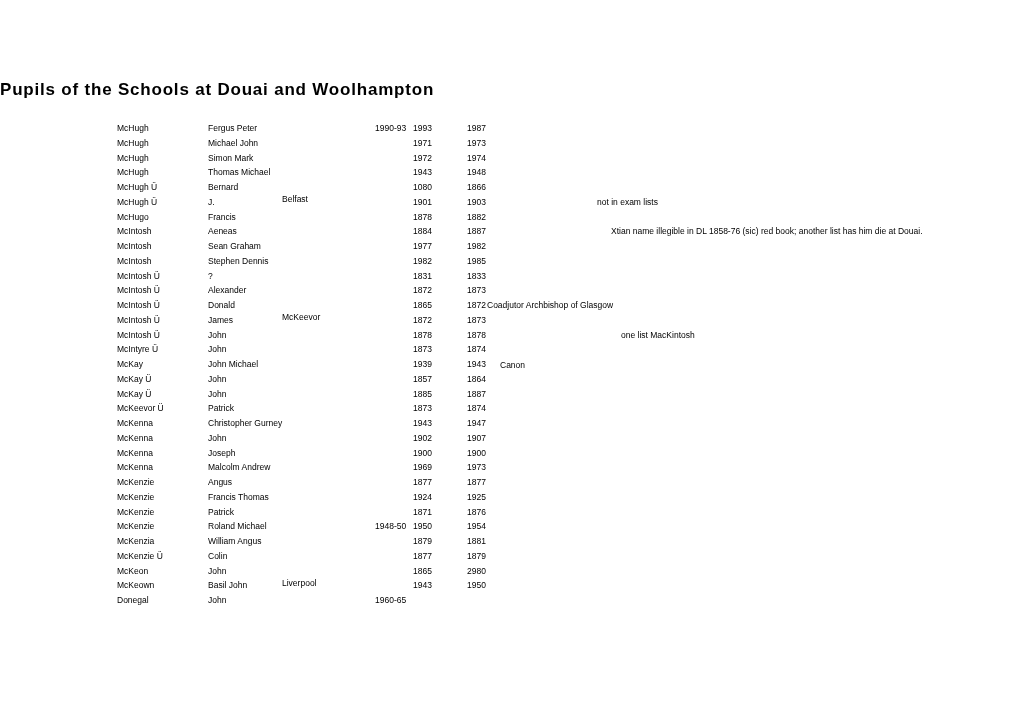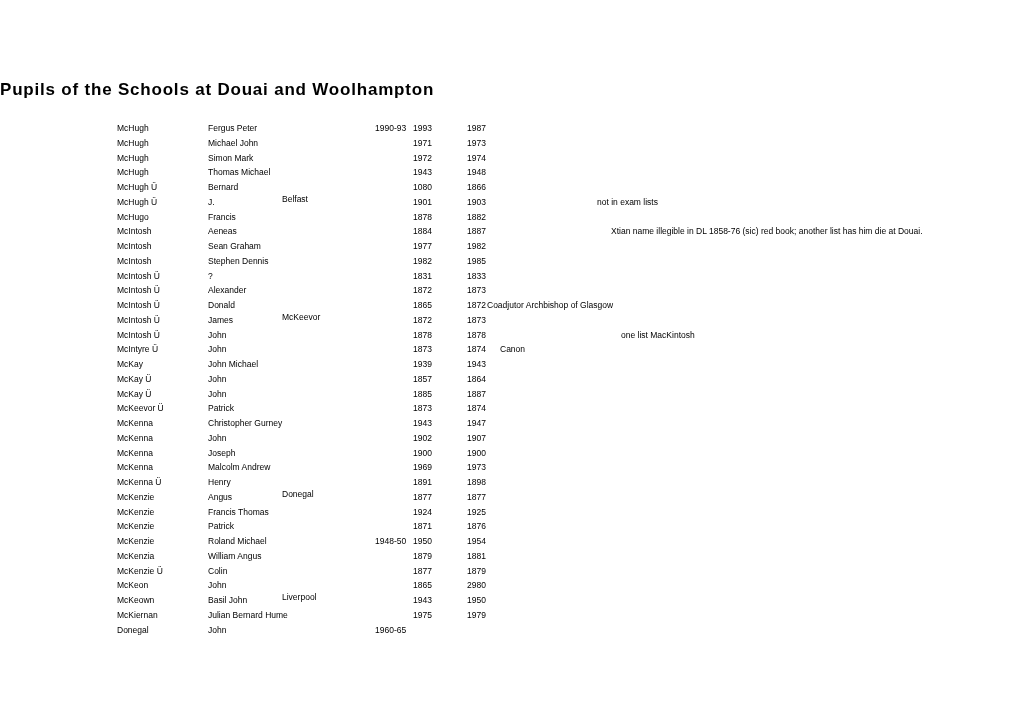--- a/index.html
+++ b/index.html
@@ -163,21 +163,21 @@
         <span class="cell c-forename">John</span>
         <span class="cell c-start">1878</span>
         <span class="cell c-end">1878</span>
         <span class="cell c-note" style="left: 504px;">one list MacKintosh</span>
       </div>
       <div class="row">
         <span class="cell c-surname">McIntyre Ü</span>
         <span class="cell c-forename">John</span>
         <span class="cell c-start">1873</span>
         <span class="cell c-end">1874</span>
-        <span class="cell c-note" style="left: 383px;">Canon</span>
+        <span class="cell c-note" style="left: 383px; margin-top: 16px;">Canon</span>
       </div>
       <div class="row">
         <span class="cell c-surname">McKay</span>
         <span class="cell c-forename">John Michael</span>
         <span class="cell c-start">1939</span>
         <span class="cell c-end">1943</span>
       </div>
       <div class="row">
         <span class="cell c-surname">McKay Ü</span>
         <span class="cell c-forename">John</span>
@@ -214,27 +214,20 @@
         <span class="cell c-start">1900</span>
         <span class="cell c-end">1900</span>
       </div>
       <div class="row">
         <span class="cell c-surname">McKenna</span>
         <span class="cell c-forename">Malcolm Andrew</span>
         <span class="cell c-start">1969</span>
         <span class="cell c-end">1973</span>
       </div>
       <div class="row">
-        <span class="cell c-surname">McKenna Ü</span>
-        <span class="cell c-forename">Henry</span>
-        <span class="cell c-place">Donegal</span>
-        <span class="cell c-start">1891</span>
-        <span class="cell c-end">1898</span>
-      </div>
-      <div class="row">
         <span class="cell c-surname">McKenzie</span>
         <span class="cell c-forename">Angus</span>
         <span class="cell c-start">1877</span>
         <span class="cell c-end">1877</span>
       </div>
       <div class="row">
         <span class="cell c-surname">McKenzie</span>
         <span class="cell c-forename">Francis Thomas</span>
         <span class="cell c-start">1924</span>
         <span class="cell c-end">1925</span>
@@ -271,25 +264,19 @@
         <span class="cell c-start">1865</span>
         <span class="cell c-end">2980</span>
       </div>
       <div class="row">
         <span class="cell c-surname">McKeown</span>
         <span class="cell c-forename">Basil John</span>
         <span class="cell c-start">1943</span>
         <span class="cell c-end">1950</span>
       </div>
       <div class="row">
-        <span class="cell c-surname">McKiernan</span>
-        <span class="cell c-forename">Julian Bernard Hume</span>
-        <span class="cell c-start">1975</span>
-        <span class="cell c-end">1979</span>
-      </div>
-      <div class="row">
         <span class="cell c-surname">Donegal</span>
         <span class="cell c-forename">John</span>
         <span class="cell c-range">1960-65</span>
       </div>
     </div>
 
 </div>
 
 </body></html>

